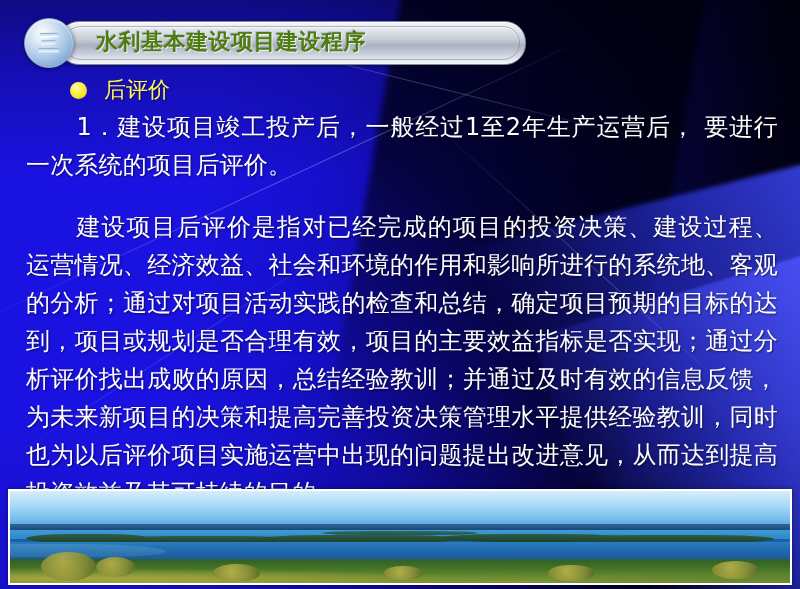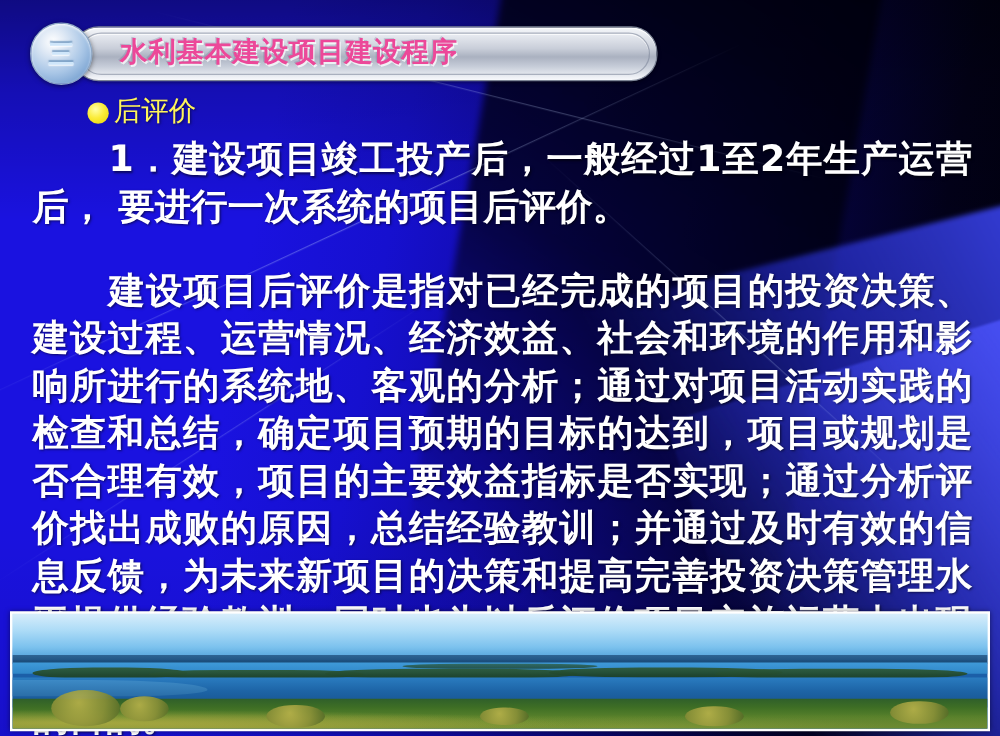--- a/index.html
+++ b/index.html
@@ -125,21 +125,21 @@
     border: 1px solid rgba(120,130,150,0.55);
     box-shadow: inset 0 1px 0 rgba(255,255,255,0.7);
   }
   .title-text {
     position: absolute;
     left: 72px;
     top: 9px;
     font-size: 22px;
     font-weight: bold;
     letter-spacing: 0.5px;
-    color: #ec4899;
+    color: #4d7c0f;
     text-shadow: 1px 1px 0 rgba(255,255,255,0.75), -1px -1px 0 rgba(90,100,140,0.25);
     white-space: nowrap;
     z-index: 4;
   }
   .title-badge {
     position: absolute;
     left: 0px;
     top: 0px;
     width: 48px;
     height: 48px;
@@ -163,47 +163,46 @@
   
   .body {
     position: absolute;
     left: 0;
     top: 78px;
     width: 800px;
   }
   .bullet-line {
     display: flex;
     align-items: center;
-    gap: 4px;
+    gap: 17px;
     margin-left: 70px;
     margin-bottom: 2px;
   }
   .bullet-dot {
     width: 17px;
     height: 17px;
     border-radius: 50%;
     background: radial-gradient(circle at 38% 32%, #ffffa8 0%, #fbec3a 45%, #e8d400 100%);
     flex: 0 0 auto;
   }
   .bullet-label {
     font-size: 22px;
     font-weight: normal;
     color: #fff55a;
     text-shadow: 1px 1px 2px rgba(0,0,0,0.5);
     line-height: 1.1;
   }
   .para {
     color: #ffffff;
-    font-size: 29px;
+    font-size: 24px;
     line-height: 38px;
     padding: 0 22px 0 26px;
     text-align: justify;
     text-shadow: 1px 1px 2px rgba(0,0,0,0.55);
     letter-spacing: 0.2px;
-    font-weight: bold;
   }
   .para.first { margin-top: 6px; text-indent: 2.1em; }
   .para.second { margin-top: 20px; text-indent: 2.1em; }
 
   
   .photo-frame {
     position: absolute;
     left: 8px;
     top: 489px;
     width: 784px;

